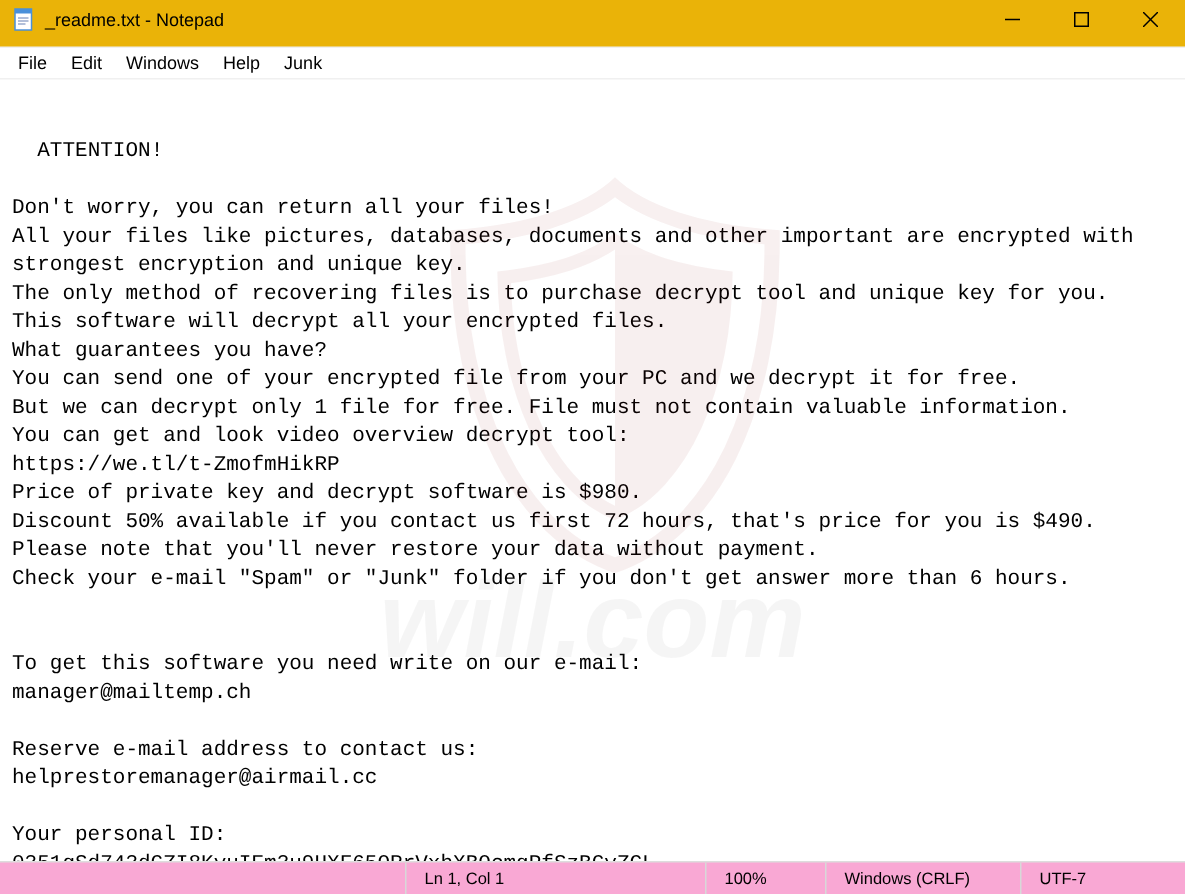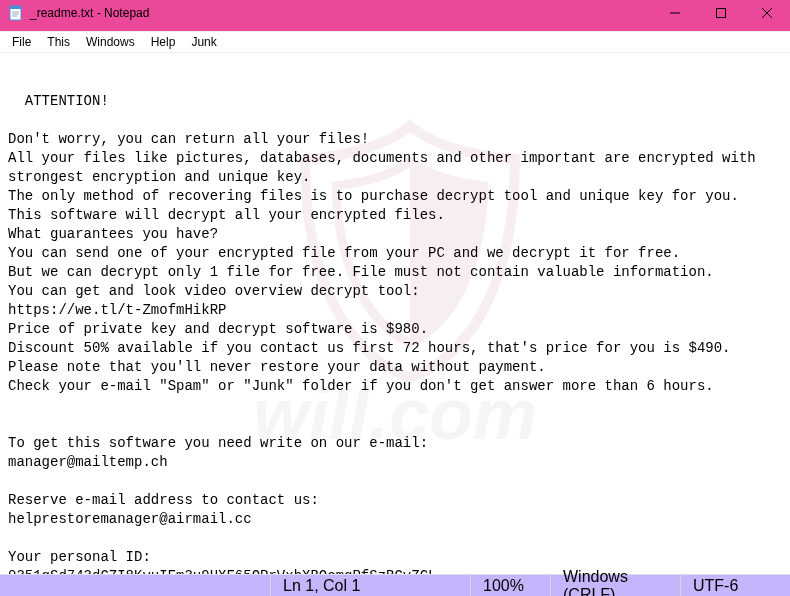--- a/index.html
+++ b/index.html
@@ -9,21 +9,21 @@
   font-family: "Segoe UI", Tahoma, sans-serif;
   font-size: 12px;
   background: #fff;
   overflow: hidden;
   position: relative;
 }
 
 
 .titlebar {
   height: 32px;
-  background: #ec4899;
+  background: #eab308;
   display: flex;
   align-items: center;
   padding: 0 0 5px 8px;
   border-bottom: 1px solid #f0f0f0;
 }
 .titlebar .app-icon {
   width: 16px; height: 16px;
   margin-right: 6px;
   display: flex; align-items: center; justify-content: center;
 }
@@ -93,25 +93,25 @@
   color: #6a6a6a;
   font-style: italic;
   font-weight: 600;
 }
 
 
 .statusbar {
   position: absolute;
   left: 0; right: 0; bottom: 0;
   height: 22px;
-  background: #c4b5fd;
+  background: #f9a8d4;
   border-top: 1px solid #ddd;
   display: flex;
   align-items: center;
-  font-size: 16px;
+  font-size: 11px;
   color: #000;
 }
 .statusbar .seg {
   padding: 0 12px;
   border-left: 1px solid #d8d8d8;
   height: 100%;
   display: flex;
   align-items: center;
 }
 .statusbar .spacer { flex: 1; border: none; }
@@ -146,21 +146,21 @@
       <svg width="10" height="10" viewBox="0 0 10 10">
           <line x1="0" y1="0" x2="10" y2="10" stroke="currentColor" stroke-width="1"></line>
           <line x1="10" y1="0" x2="0" y2="10" stroke="currentColor" stroke-width="1"></line>
         </svg>
     </div>
   </div>
 </div>
 
 <div class="menubar">
   <span class="menu-item">File</span>
-  <span class="menu-item">This</span>
+  <span class="menu-item">Edit</span>
   <span class="menu-item">Windows</span>
   <span class="menu-item">Help</span>
   <span class="menu-item">Junk</span>
 </div>
 
 <div class="content">
   <div class="watermark">
     <div class="wm-icon">🛡</div>
     <div class="wm-text">will.com</div>
   </div>
@@ -189,14 +189,14 @@
 
 Your personal ID:
 0351gSd743dGZI8KyuIEm3u9HXF65ORrVxhXBQcmgPfSzBGyZCL</span>
 </div>
 
 <div class="statusbar">
   <div class="seg spacer"></div>
   <div class="seg" style="width:160px;">Ln 1, Col 1</div>
   <div class="seg" style="width:60px;margin-left:40px;">100%</div>
   <div class="seg" style="width:130px;margin-left:20px;">Windows (CRLF)</div>
-  <div class="seg" style="width:110px;">UTF-6</div>
+  <div class="seg" style="width:110px;">UTF-7</div>
 </div>
 
 </body></html>

